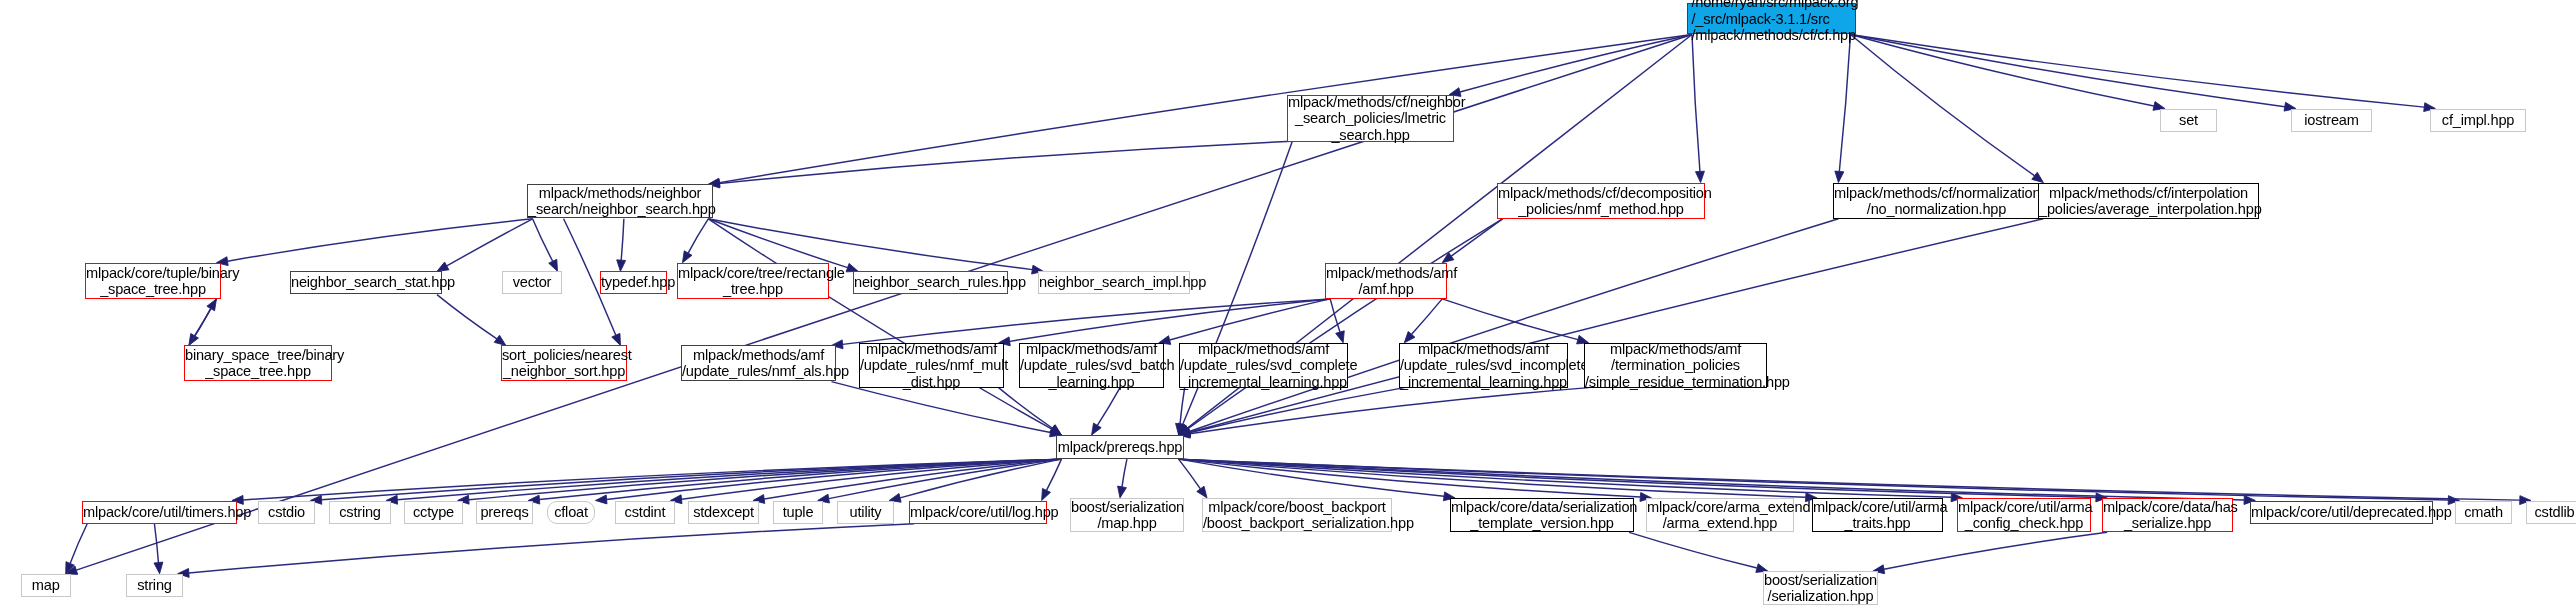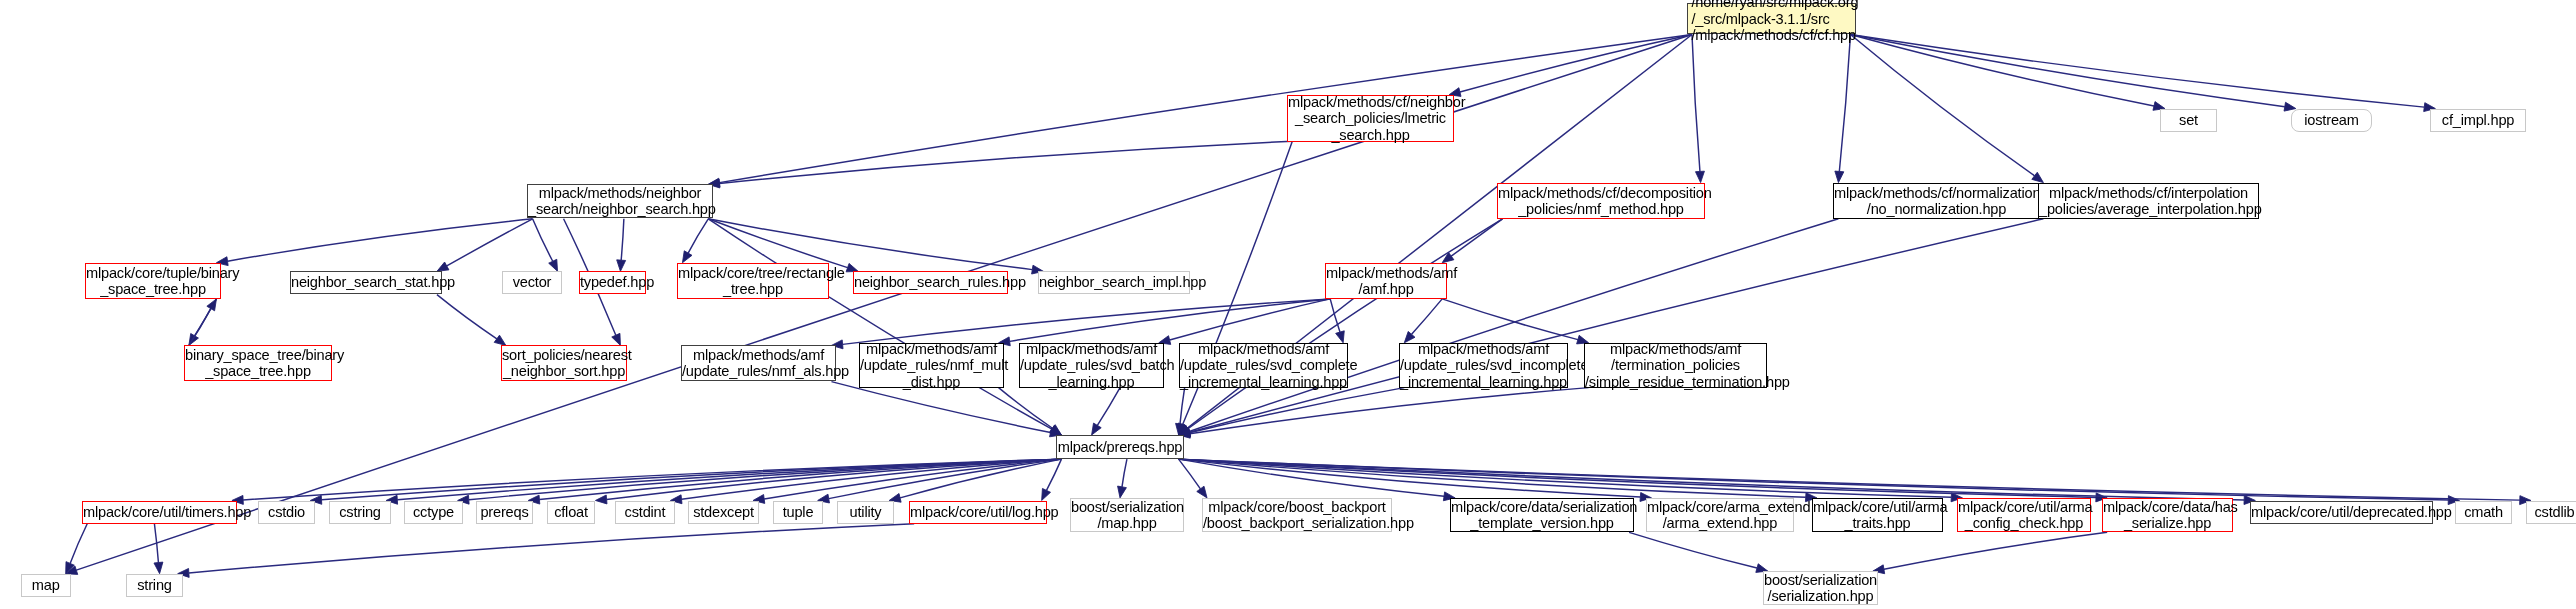--- a/index.html
+++ b/index.html
@@ -2,21 +2,21 @@
 <html style="font-size:13.8px"><head>
 <meta charset="utf-8">
 <style>
   html,body{margin:0;padding:0;background:#ffffff;}
   #canvas{position:relative;width:2576px;height:609px;background:#fff;
           font-family:"Liberation Sans",sans-serif;overflow:hidden;}
   .node{position:absolute;box-sizing:border-box;background:#ffffff;
         display:flex;align-items:center;justify-content:center;
         text-align:center;line-height:1.12;color:#000;
         font-size:14.6px;white-space:pre-line;letter-spacing:-0.2px;}
-  .node.root{background:#fef9c3;border:0.9px solid #404040;justify-content:flex-start;text-align:left;}
+  .node.root{background:#0ea5e9;border:0.9px solid #404040;justify-content:flex-start;text-align:left;}
   .node.root .lbl{padding-left:3.4px;}
   .node.black{border:0.9px solid #000000;}
   .node.bold{border:1.7px solid #404040;}
   .node.red{border:1.7px solid #ff0000;}
   .node.grey{border:0.9px solid #c8c8c8;}
   .node .lbl{display:block;width:100%;}
   svg.edges{position:absolute;left:0;top:0;width:2576px;height:609px;overflow:visible;}
   svg.edges path{fill:none;stroke:#2a2a7f;stroke-width:1.7;}
   svg.edges polygon{fill:#1f1f6e;stroke:#1f1f6e;}
 </style>
@@ -159,35 +159,35 @@
       <polygon points="587,401 573.4511430316327,397.46892723797373 579.6239813415452,389.0989769872449"></polygon>
     </svg>
   <div id="nodelayer">
       <div class="node root" style="left: 1687px; top: 3.4px; width: 169px; height: 31px;"><span class="lbl">/home/ryan/src/mlpack.org
 /_src/mlpack-3.1.1/src
 /mlpack/methods/cf/cf.hpp</span></div>
       <div class="node red" style="left: 1287px; top: 95px; width: 167px; height: 47px;"><span class="lbl">mlpack/methods/cf/neighbor
 _search_policies/lmetric
 _search.hpp</span></div>
       <div class="node grey" style="left: 2160px; top: 109px; width: 57px; height: 23px;"><span class="lbl">set</span></div>
-      <div class="node grey" style="left: 2291px; top: 109px; width: 81px; height: 23px; border-radius: 8px;"><span class="lbl">iostream</span></div>
+      <div class="node grey" style="left: 2291px; top: 109px; width: 81px; height: 23px;"><span class="lbl">iostream</span></div>
       <div class="node grey" style="left: 2430px; top: 109px; width: 96px; height: 23px;"><span class="lbl">cf_impl.hpp</span></div>
       <div class="node bold" style="left: 527px; top: 184px; width: 186px; height: 34px;"><span class="lbl">mlpack/methods/neighbor
 _search/neighbor_search.hpp</span></div>
       <div class="node red" style="left: 1497px; top: 183px; width: 208px; height: 36px;"><span class="lbl">mlpack/methods/cf/decomposition
 _policies/nmf_method.hpp</span></div>
       <div class="node black" style="left: 1833px; top: 183px; width: 207px; height: 36px;"><span class="lbl">mlpack/methods/cf/normalization
 /no_normalization.hpp</span></div>
       <div class="node black" style="left: 2038px; top: 183px; width: 221px; height: 36px;"><span class="lbl">mlpack/methods/cf/interpolation
 _policies/average_interpolation.hpp</span></div>
       <div class="node red" style="left: 85px; top: 263px; width: 136px; height: 36px;"><span class="lbl">mlpack/core/tuple/binary
 _space_tree.hpp</span></div>
       <div class="node bold" style="left: 290px; top: 271px; width: 152px; height: 23px;"><span class="lbl">neighbor_search_stat.hpp</span></div>
       <div class="node grey" style="left: 502px; top: 271px; width: 60px; height: 23px;"><span class="lbl">vector</span></div>
-      <div class="node red" style="left: 579px; top: 271px; width: 67px; height: 23px;"><span class="lbl">typedef.hpp</span></div>
+      <div class="node red" style="left: 600px; top: 271px; width: 67px; height: 23px;"><span class="lbl">typedef.hpp</span></div>
       <div class="node red" style="left: 677px; top: 263px; width: 152px; height: 36px;"><span class="lbl">mlpack/core/tree/rectangle
 _tree.hpp</span></div>
       <div class="node red" style="left: 853px; top: 271px; width: 155px; height: 23px;"><span class="lbl">neighbor_search_rules.hpp</span></div>
       <div class="node grey" style="left: 1038px; top: 271px; width: 152px; height: 23px;"><span class="lbl">neighbor_search_impl.hpp</span></div>
       <div class="node red" style="left: 1325px; top: 263px; width: 122px; height: 36px;"><span class="lbl">mlpack/methods/amf
 /amf.hpp</span></div>
       <div class="node red" style="left: 501px; top: 345px; width: 126px; height: 36px;"><span class="lbl">sort_policies/nearest
 _neighbor_sort.hpp</span></div>
       <div class="node bold" style="left: 681px; top: 345px; width: 155px; height: 36px;"><span class="lbl">mlpack/methods/amf
 /update_rules/nmf_als.hpp</span></div>
@@ -205,21 +205,21 @@
 _incremental_learning.hpp</span></div>
       <div class="node black" style="left: 1584px; top: 343px; width: 183px; height: 45px;"><span class="lbl">mlpack/methods/amf
 /termination_policies
 /simple_residue_termination.hpp</span></div>
       <div class="node bold" style="left: 1056px; top: 435px; width: 128px; height: 24px;"><span class="lbl">mlpack/prereqs.hpp</span></div>
       <div class="node red" style="left: 82px; top: 501px; width: 155px; height: 23px;"><span class="lbl">mlpack/core/util/timers.hpp</span></div>
       <div class="node grey" style="left: 258px; top: 501px; width: 57px; height: 23px;"><span class="lbl">cstdio</span></div>
       <div class="node grey" style="left: 329px; top: 501px; width: 62px; height: 23px;"><span class="lbl">cstring</span></div>
       <div class="node grey" style="left: 404px; top: 501px; width: 59px; height: 23px;"><span class="lbl">cctype</span></div>
       <div class="node grey" style="left: 476px; top: 501px; width: 57px; height: 23px;"><span class="lbl">prereqs</span></div>
-      <div class="node grey" style="left: 547px; top: 501px; width: 48px; height: 23px;"><span class="lbl">cfloat</span></div>
+      <div class="node grey" style="left: 547px; top: 501px; width: 48px; height: 23px; border-radius: 10px;"><span class="lbl">cfloat</span></div>
       <div class="node grey" style="left: 615px; top: 501px; width: 60px; height: 23px;"><span class="lbl">cstdint</span></div>
       <div class="node grey" style="left: 688px; top: 501px; width: 71px; height: 23px;"><span class="lbl">stdexcept</span></div>
       <div class="node grey" style="left: 773px; top: 501px; width: 50px; height: 23px;"><span class="lbl">tuple</span></div>
       <div class="node grey" style="left: 837px; top: 501px; width: 57px; height: 23px;"><span class="lbl">utility</span></div>
       <div class="node red" style="left: 909px; top: 501px; width: 138px; height: 23px;"><span class="lbl">mlpack/core/util/log.hpp</span></div>
       <div class="node grey" style="left: 1070px; top: 498px; width: 114px; height: 34px;"><span class="lbl">boost/serialization
 /map.hpp</span></div>
       <div class="node grey" style="left: 1202px; top: 498px; width: 190px; height: 34px; justify-content: flex-end;"><span class="lbl">mlpack/core/boost_backport
 /boost_backport_serialization.hpp</span></div>
       <div class="node black" style="left: 1450px; top: 498px; width: 184px; height: 34px;"><span class="lbl">mlpack/core/data/serialization

